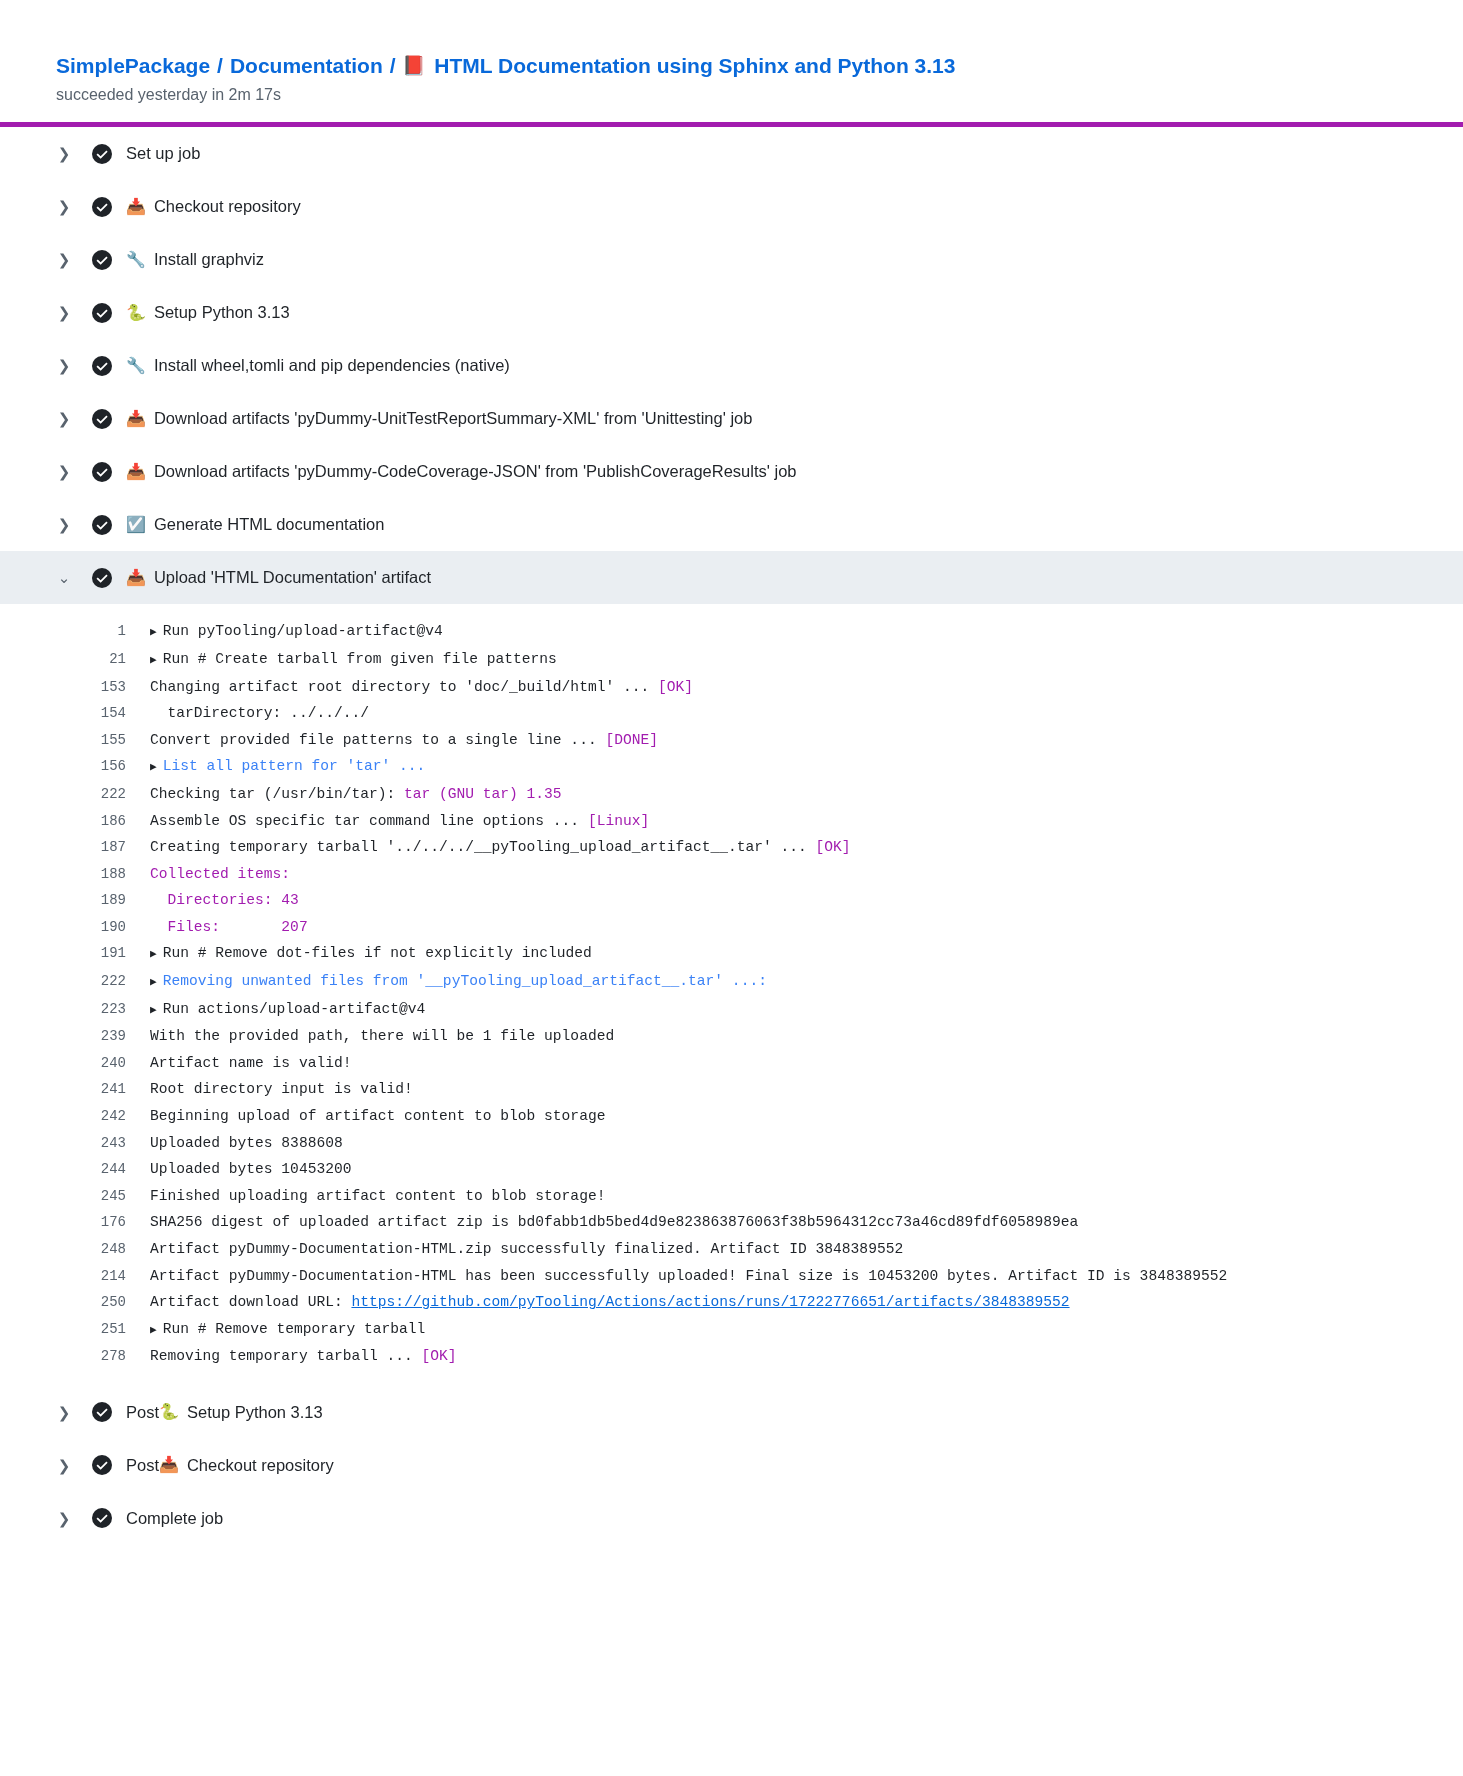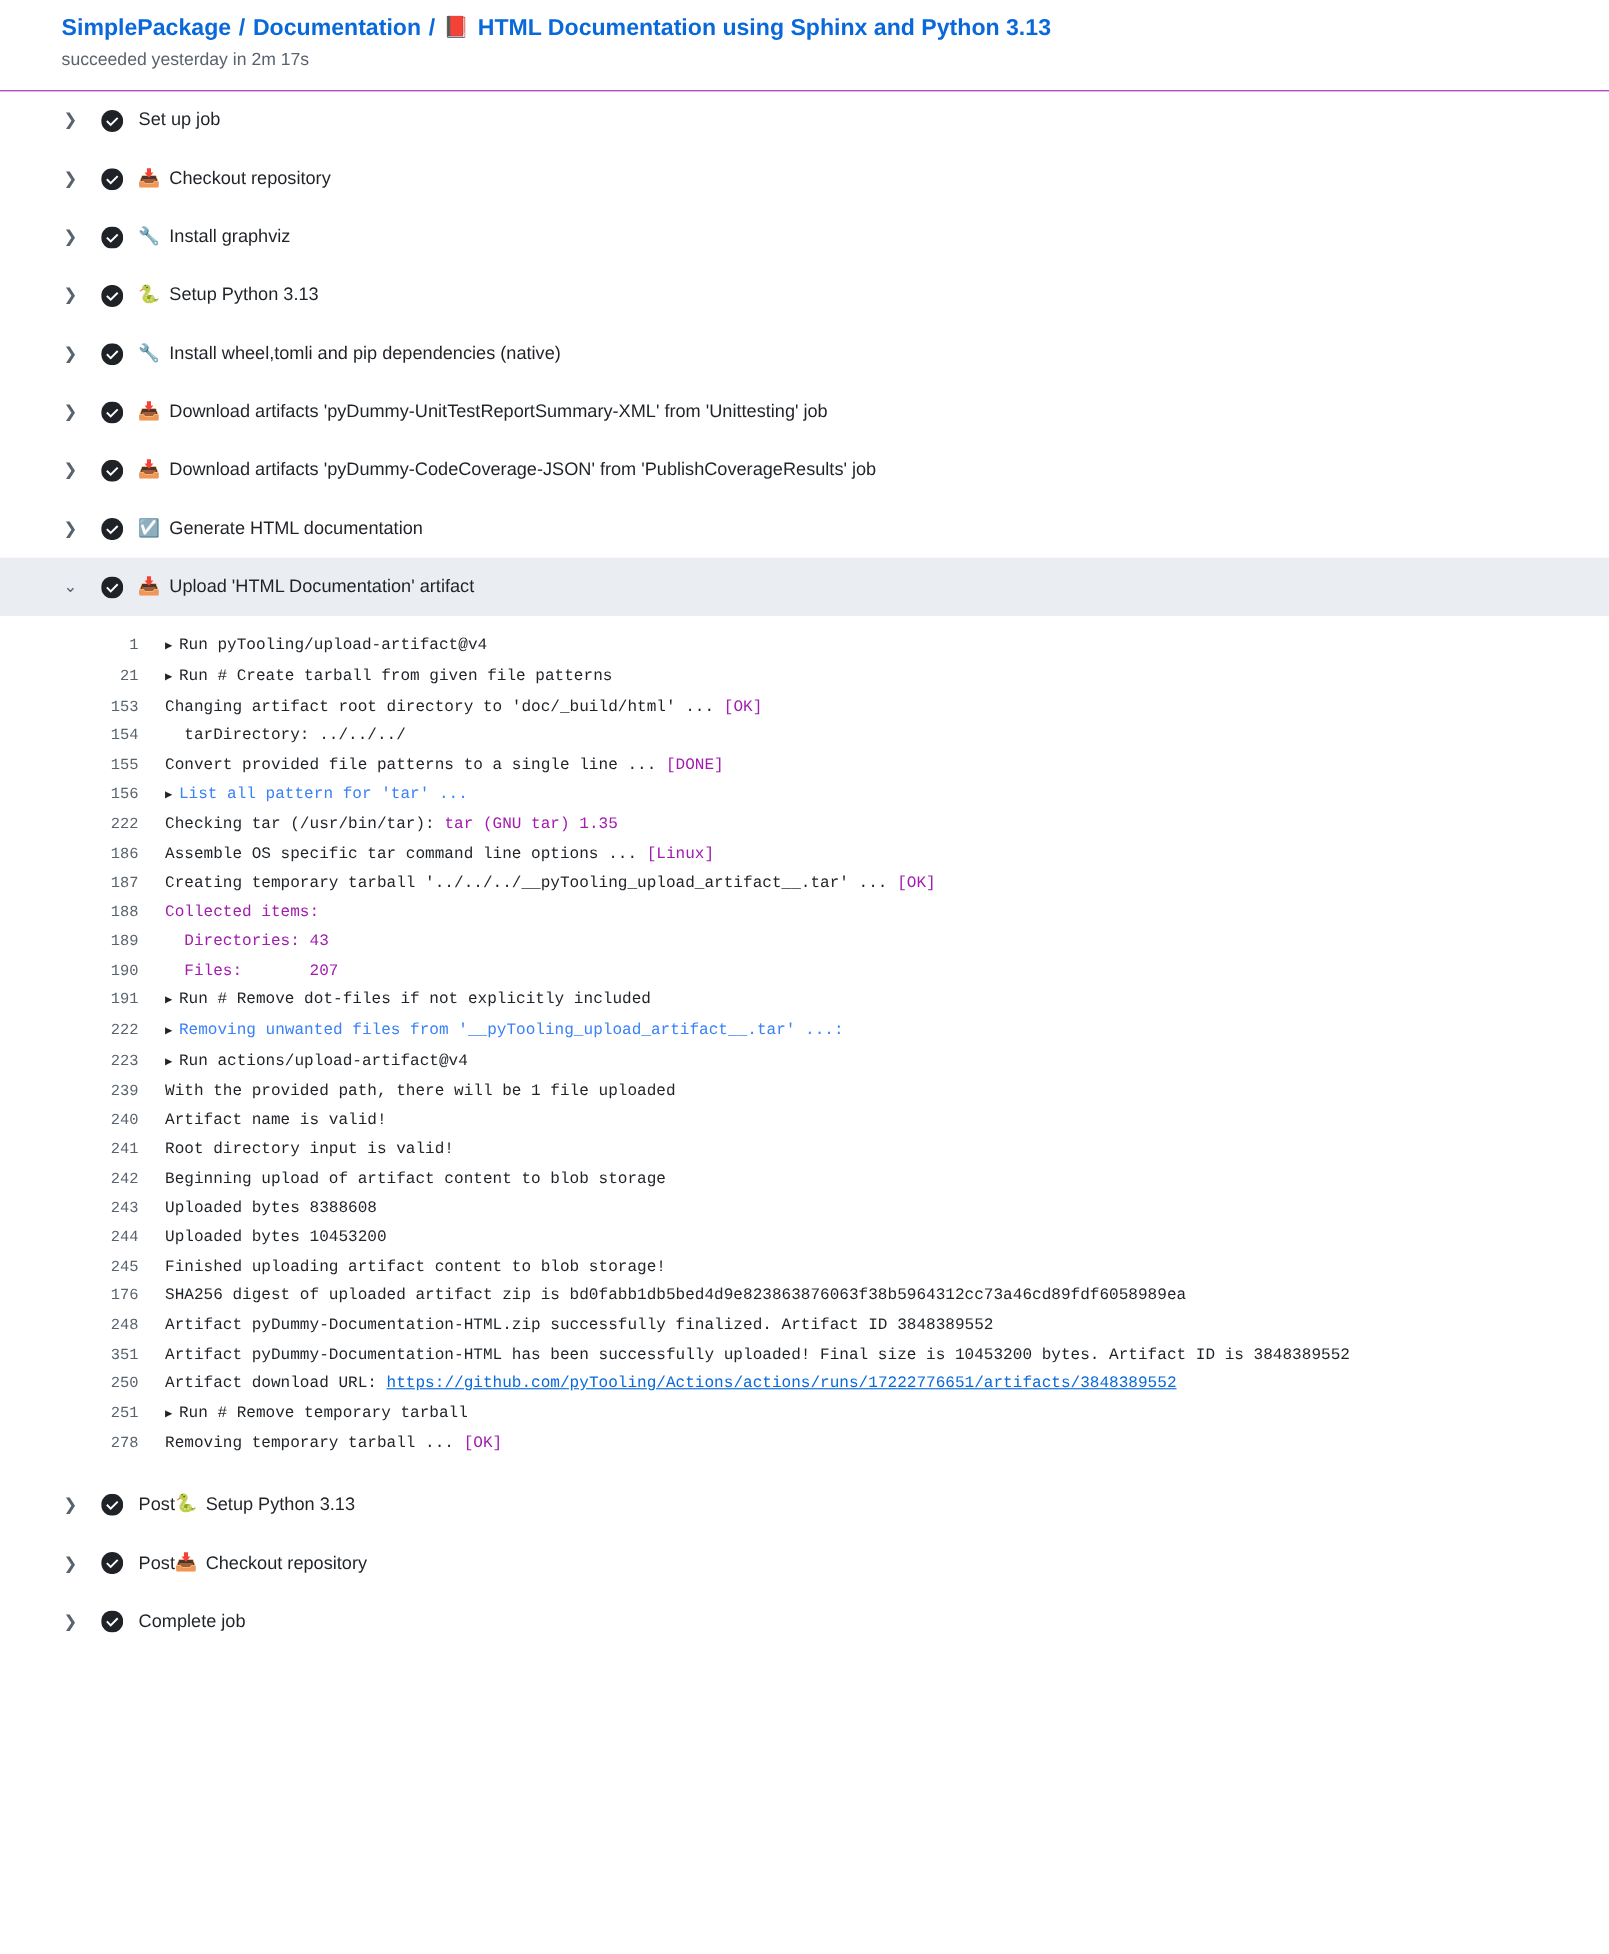--- a/index.html
+++ b/index.html
@@ -11,22 +11,22 @@
   }
   .page {
     width: 1463px;
     min-height: 1776px;
     background: #ffffff;
     position: relative;
   }
 
   
   .header {
-    padding: 12px 0 18px 56px;
-    border-bottom: 1px solid #a21caf;
+    padding: 52px 0 18px 56px;
+    border-bottom: 5px solid #a21caf;
     background: #ffffff;
   }
   .breadcrumb {
     font-size: 21px;
     font-weight: bold;
     color: #0969da;
     line-height: 1.35;
     display: flex;
     align-items: center;
     flex-wrap: wrap;
@@ -267,21 +267,21 @@
       <div class="log-line"><span class="ln">223</span><span class="lt"><span class="arrow">▶</span><span>Run actions/upload-artifact@v4</span></span></div>
       <div class="log-line"><span class="ln">239</span><span class="lt"><span>With the provided path, there will be 1 file uploaded</span></span></div>
       <div class="log-line"><span class="ln">240</span><span class="lt"><span>Artifact name is valid!</span></span></div>
       <div class="log-line"><span class="ln">241</span><span class="lt"><span>Root directory input is valid!</span></span></div>
       <div class="log-line"><span class="ln">242</span><span class="lt"><span>Beginning upload of artifact content to blob storage</span></span></div>
       <div class="log-line"><span class="ln">243</span><span class="lt"><span>Uploaded bytes 8388608</span></span></div>
       <div class="log-line"><span class="ln">244</span><span class="lt"><span>Uploaded bytes 10453200</span></span></div>
       <div class="log-line"><span class="ln">245</span><span class="lt"><span>Finished uploading artifact content to blob storage!</span></span></div>
       <div class="log-line"><span class="ln">176</span><span class="lt"><span>SHA256 digest of uploaded artifact zip is bd0fabb1db5bed4d9e823863876063f38b5964312cc73a46cd89fdf6058989ea</span></span></div>
       <div class="log-line"><span class="ln">248</span><span class="lt"><span>Artifact pyDummy-Documentation-HTML.zip successfully finalized. Artifact ID 3848389552</span></span></div>
-      <div class="log-line"><span class="ln">351</span><span class="lt"><span>Artifact pyDummy-Documentation-HTML has been successfully uploaded! Final size is 10453200 bytes. Artifact ID is 3848389552</span></span></div>
+      <div class="log-line"><span class="ln">214</span><span class="lt"><span>Artifact pyDummy-Documentation-HTML has been successfully uploaded! Final size is 10453200 bytes. Artifact ID is 3848389552</span></span></div>
       <div class="log-line"><span class="ln">250</span><span class="lt"><span>Artifact download URL: </span><a class="tl" href="#">https://github.com/pyTooling/Actions/actions/runs/17222776651/artifacts/3848389552</a></span></div>
       <div class="log-line"><span class="ln">251</span><span class="lt"><span class="arrow">▶</span><span>Run # Remove temporary tarball</span></span></div>
       <div class="log-line"><span class="ln">278</span><span class="lt"><span>Removing temporary tarball ... </span><span class="g">[OK]</span></span></div>
     </div>
 
   <div class="steps">
 
     <div class="step-row">
       <span class="chev">❯</span>
       <span class="check">

